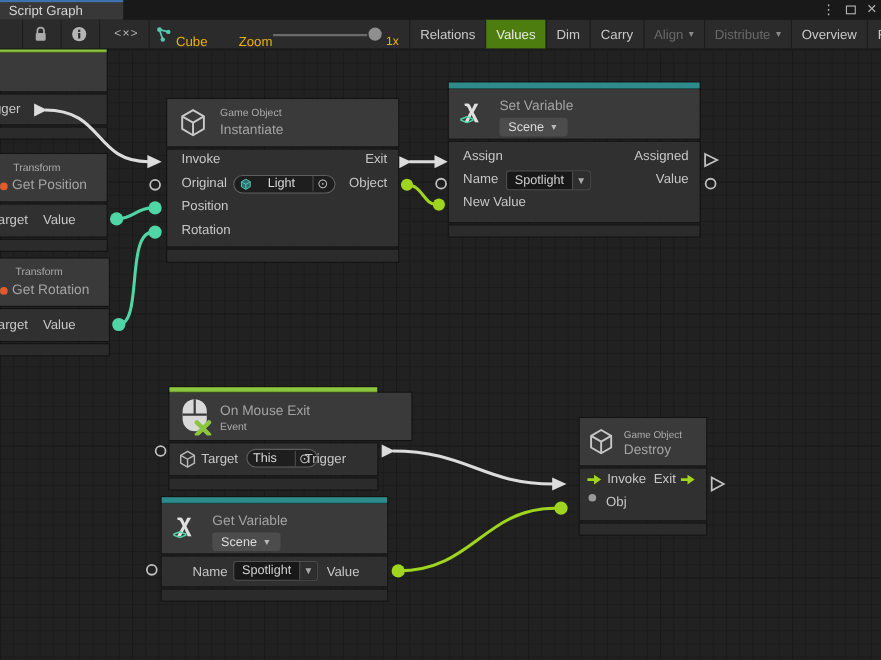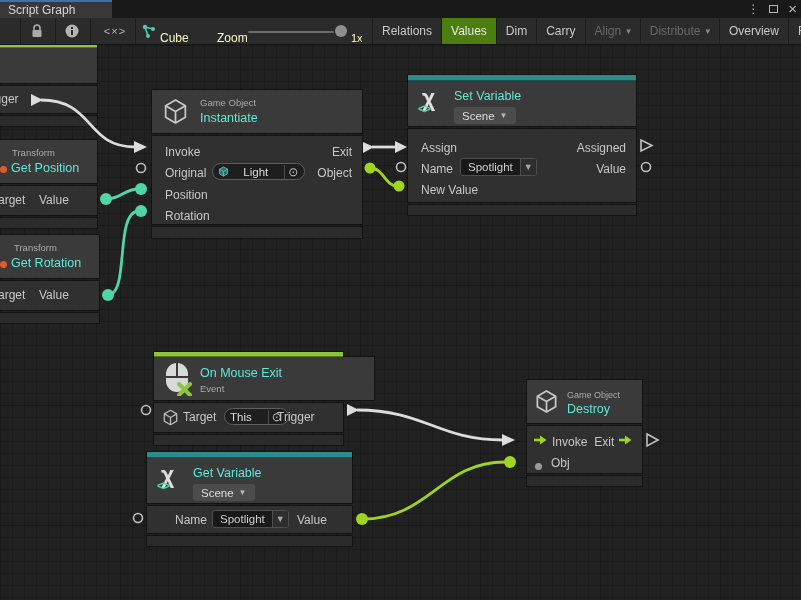--- a/index.html
+++ b/index.html
@@ -12,21 +12,21 @@
        border-top:2px solid var(--tab-blue);color:#d6d6d6;font-size:12px;line-height:16px;padding-left:8px;}
   .winbtns{position:absolute;right:4px;top:0;height:18px;display:flex;align-items:center;gap:10px;color:#b5b5b5;}
   .winbtns .dots{font-size:12px;line-height:12px;}
   .winbtns .maxi{width:9px;height:8px;border:1.5px solid #b5b5b5;display:inline-block;}
   .winbtns .close{font-size:15px;line-height:12px;}
 
   
   .toolbar{position:absolute;left:0;top:18px;width:801px;height:27px;background:#2b2b2b;border-bottom:1px solid #161616;}
   .toolbar .sep{position:absolute;top:0;width:1px;height:26px;background:#1c1c1c;}
   .ticon{position:absolute;top:0;height:26px;display:flex;align-items:center;justify-content:center;color:#b5b5b5;}
-  .tlabel{position:absolute;top:0;height:40px;display:flex;align-items:center;color:#fef9c3;font-size:12px;}
+  .tlabel{position:absolute;top:0;height:40px;display:flex;align-items:center;color:#eab308;font-size:12px;}
   .slider-groove{position:absolute;left:248px;top:13px;width:86px;height:2px;background:#6a6a6a;border-radius:1px;}
   .slider-handle{position:absolute;left:335px;top:7px;width:12px;height:12px;border-radius:50%;background:#8f8f8f;}
   .tb-buttons{position:absolute;left:372px;top:0;height:26px;display:flex;}
   .tb-btn{height:26px;display:flex;align-items:center;padding:0 9px;color:#c9c9c9;font-size:12px;border-left:1px solid #1c1c1c;white-space:nowrap;}
   .tb-btn.active{background:#4d7c0f;color:#e9e9e9;}
   .tb-btn.disabled{color:#686868;}
   .tb-btn .caret{font-size:9px;margin-left:5px;color:#8a8a8a;}
   .tb-btn:last-child{border-right:1px solid #1c1c1c;}
 
   
@@ -39,24 +39,24 @@
       linear-gradient(90deg,#1b1b1b 1px,transparent 1px);
     background-size:120px 120px,120px 120px,12px 12px,12px 12px;}
 
   
   .node{position:absolute;}
   .blk{position:absolute;left:0;background:#303030;box-shadow:0 0 0 1px rgba(0,0,0,.4);}
   .hdr{background:#3a3a3a;}
   .ftr{background:#2b2b2b;}
   .accent{position:absolute;left:0;box-shadow:0 0 0 1px rgba(0,0,0,.4);}
   .typelabel{position:absolute;color:#ababab;font-size:9.5px;white-space:nowrap;}
-  .ntitle{position:absolute;color:#5eead4;font-size:12.5px;white-space:nowrap;}
+  .ntitle{position:absolute;color:#a3a3a3;font-size:12.5px;white-space:nowrap;}
   .rowtext{color:#c7c7c7;font-size:12px;white-space:nowrap;}
   .abs{position:absolute;}
-  .row{display:flex;align-items:flex-end;height:21.5px;padding:0 10px 0 13px;}
+  .row{display:flex;align-items:flex-start;height:21.5px;padding:0 10px 0 13px;}
   .grow{flex:1;}
 
   .pill{display:inline-flex;align-items:center;height:17px;border:1px solid #5e5e5e;border-radius:9px;
         background:#1e1e1e;padding:0 3px 0 5px;color:#dadada;font-size:11.5px;gap:14px;}
   .pill .tsel{border-left:1px solid #4a4a4a;margin-left:2px;padding:0 3px;color:#b8b8b8;font-size:12px;line-height:14px;}
 
   .dd{display:inline-flex;align-items:center;height:18px;border:1px solid #4e4e4e;border-radius:3px;background:#181818;overflow:hidden;}
   .dd .txt{padding:0 7px;color:#d0d0d0;font-size:11.5px;}
   .dd .arr{width:16px;align-self:stretch;display:flex;align-items:center;justify-content:center;
            background:#2e2e2e;border-left:1px solid #4e4e4e;color:#a9a9a9;font-size:9px;}

